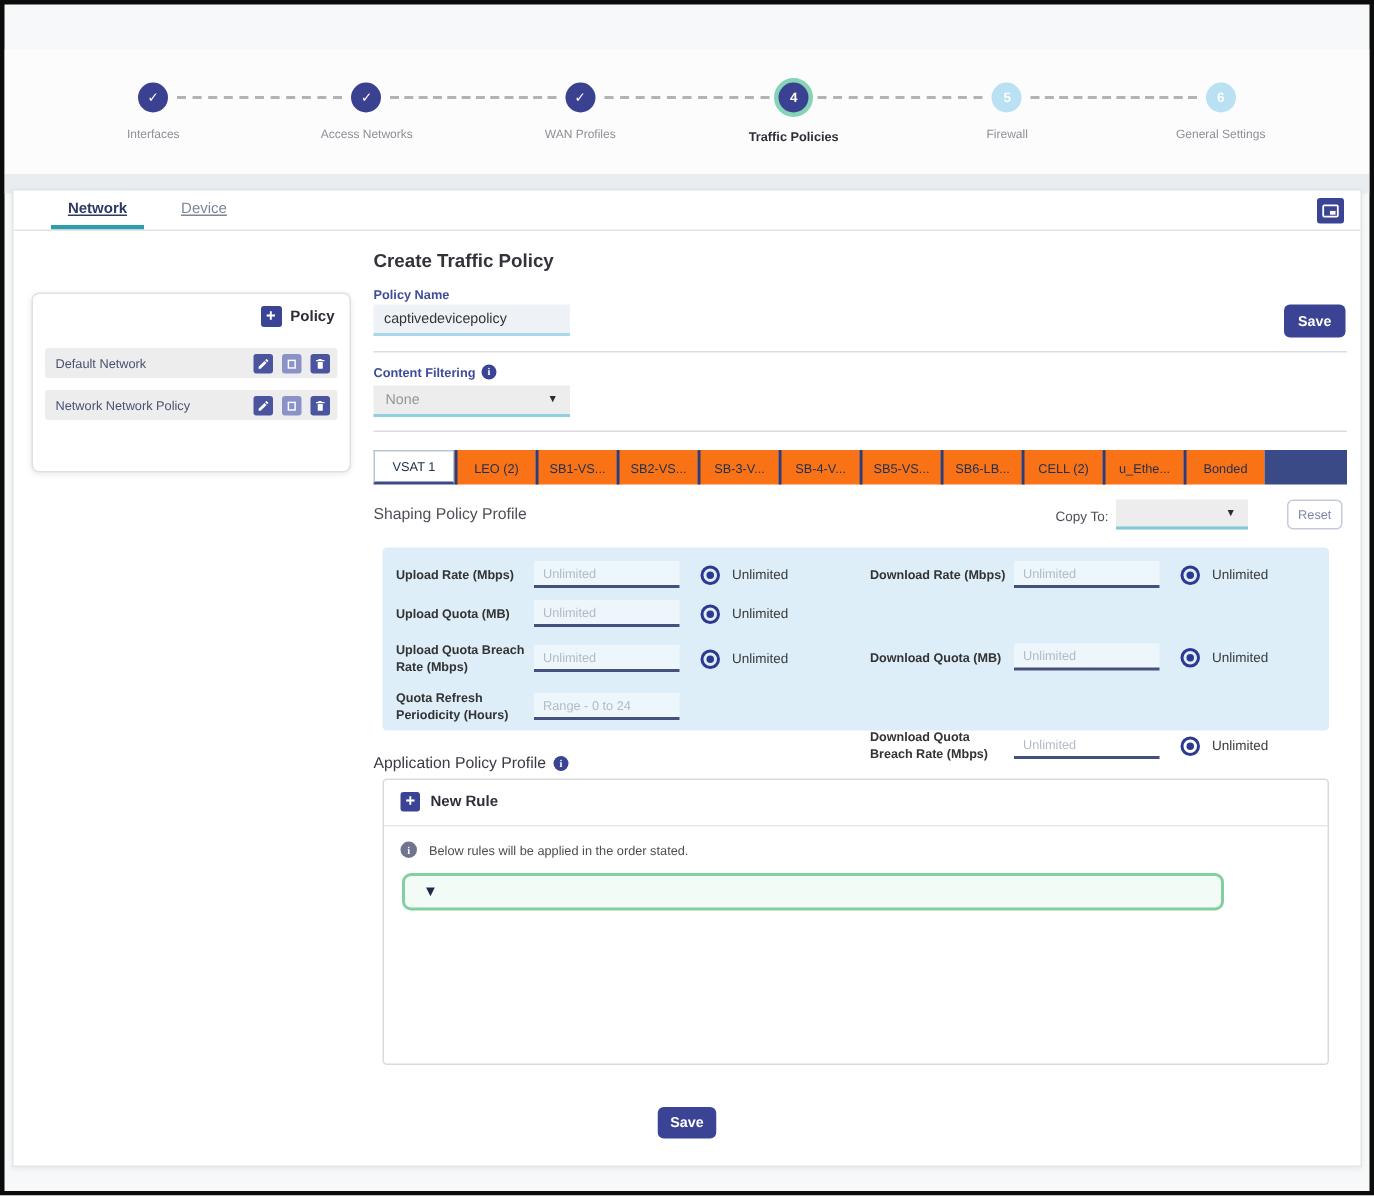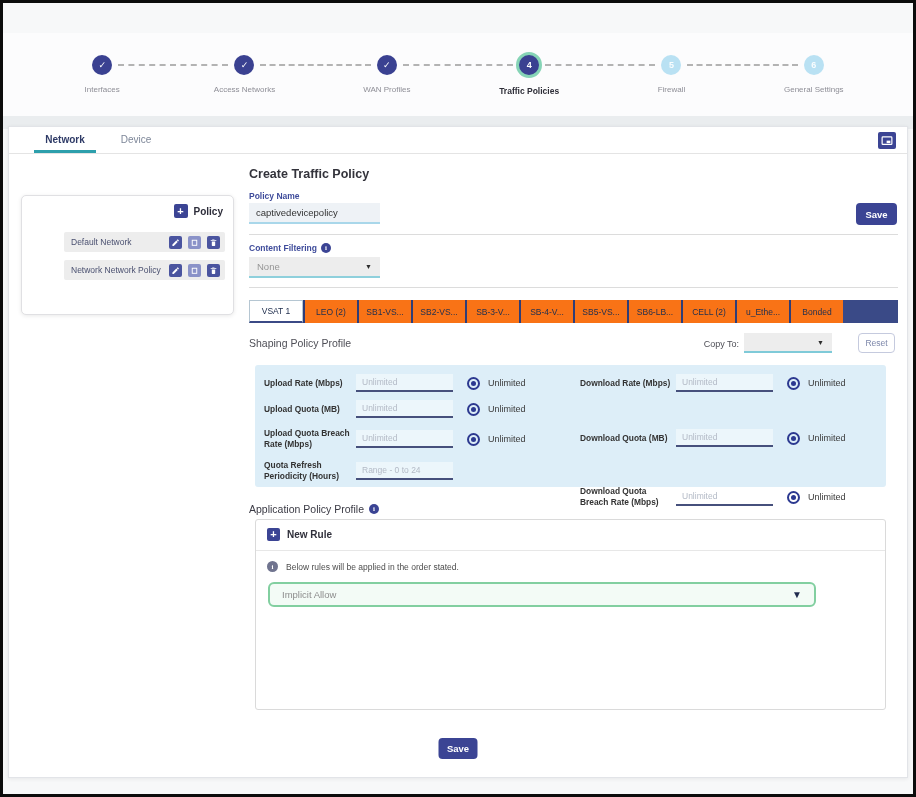--- a/index.html
+++ b/index.html
@@ -37,38 +37,38 @@
      width:calc(100% - 32px); border-top:2px dashed #b3b3b3; z-index:1; }
 
   
   .gap-strip { position:absolute; top:113px; left:0; right:0; height:13px; background:#eaedef; }
 
   
   .card { position:absolute; top:123px; left:5px; width:900px; height:652px; background:#fff;
           border:1px solid #e2e4e8; box-shadow:0 1px 4px rgba(0,0,0,.07); }
 
   .view-tab { position:absolute; top:0; height:24px; display:flex; align-items:center;
-              justify-content:center; font-size:10px; cursor:pointer; }
+              justify-content:center; font-size:10px; cursor:pointer;text-decoration:underline; }
   .vt-network { left:25px; width:62px; color:#2e3a66; font-weight:bold; }
   .vt-device  { left:102px; width:50px; color:#7d8698; }
   .vt-underline { position:absolute; top:23px; left:25px; width:62px; height:3px; background:#2d9fac; }
   .tabs-divider { position:absolute; top:26px; left:0; right:0; border-top:1px solid #e4e4e4; }
   .window-btn { position:absolute; top:5px; right:11px; width:18px; height:17px; background:#3b4494;
                 border-radius:2px; display:flex; align-items:center; justify-content:center; cursor:pointer; }
 
   
   .policy-card { position:absolute; left:12px; top:68px; width:213px; height:120px; background:#fff;
                  border:1px solid #e0e0e3; border-radius:5px; box-shadow:0 1px 4px rgba(0,0,0,.09); }
   .add-policy { position:absolute; top:8px; right:10px; display:flex; align-items:center; gap:6px;
                 cursor:pointer; background:none; border:none; font-family:inherit; }
   .plus-sq { width:14px; height:14px; background:#3b4494; border-radius:2px; color:#fff; font-size:11px;
              font-weight:bold; display:flex; align-items:center; justify-content:center; line-height:1; }
   .add-policy .alabel { font-size:10px; font-weight:bold; color:#2d2d3a; }
   .prow { position:absolute; left:8px; right:8px; height:20px; background:#ededed; border-radius:2px;
-          display:flex; align-items:center; padding:0 5px 0 7px; cursor:pointer;margin-left:34px; }
+          display:flex; align-items:center; padding:0 5px 0 7px; cursor:pointer; }
   .prow .pname { font-size:8.5px; color:#4a5070; flex:1; white-space:nowrap; }
   .pacts { display:flex; gap:6px; }
   .pic { width:13px; height:13px; border:none; border-radius:2px; padding:0; display:flex;
          align-items:center; justify-content:center; cursor:pointer; }
   .pic.edit, .pic.del { background:#4a549f; }
   .pic.copy { background:#8a92c8; }
   .pic svg { width:9px; height:9px; }
 
   
   .rarea-title { position:absolute; left:240px; top:40px; font-size:12.5px; font-weight:bold; color:#33333b; }
@@ -351,20 +351,19 @@
       <button class="new-rule">
         <span class="plus-sq" style="width:13px;height:13px;">+</span>
         <span class="nr-label">New Rule</span>
       </button>
       <div class="rule-hr"></div>
       <div class="rule-info">
         <span class="gray-dot">i</span>
         <span class="itext">Below rules will be applied in the order stated.</span>
       </div>
       <div class="rule-dd">
-        <span class="dval">Implicit Allow</span>
         <span class="caret">▼</span>
       </div>
     </div>
 
     <button class="save-btn save-bottom" style="position:absolute;">Save</button>
   </div>
 </div>
 
 </body></html>

